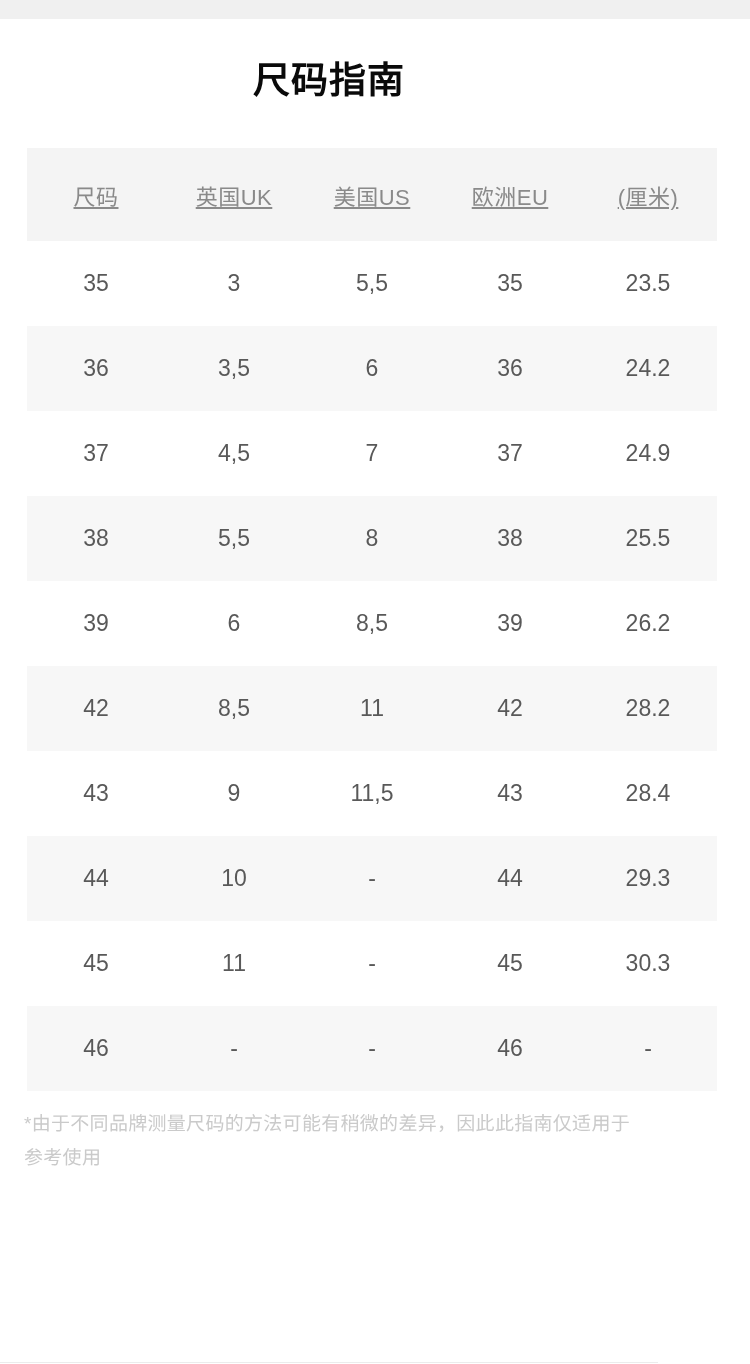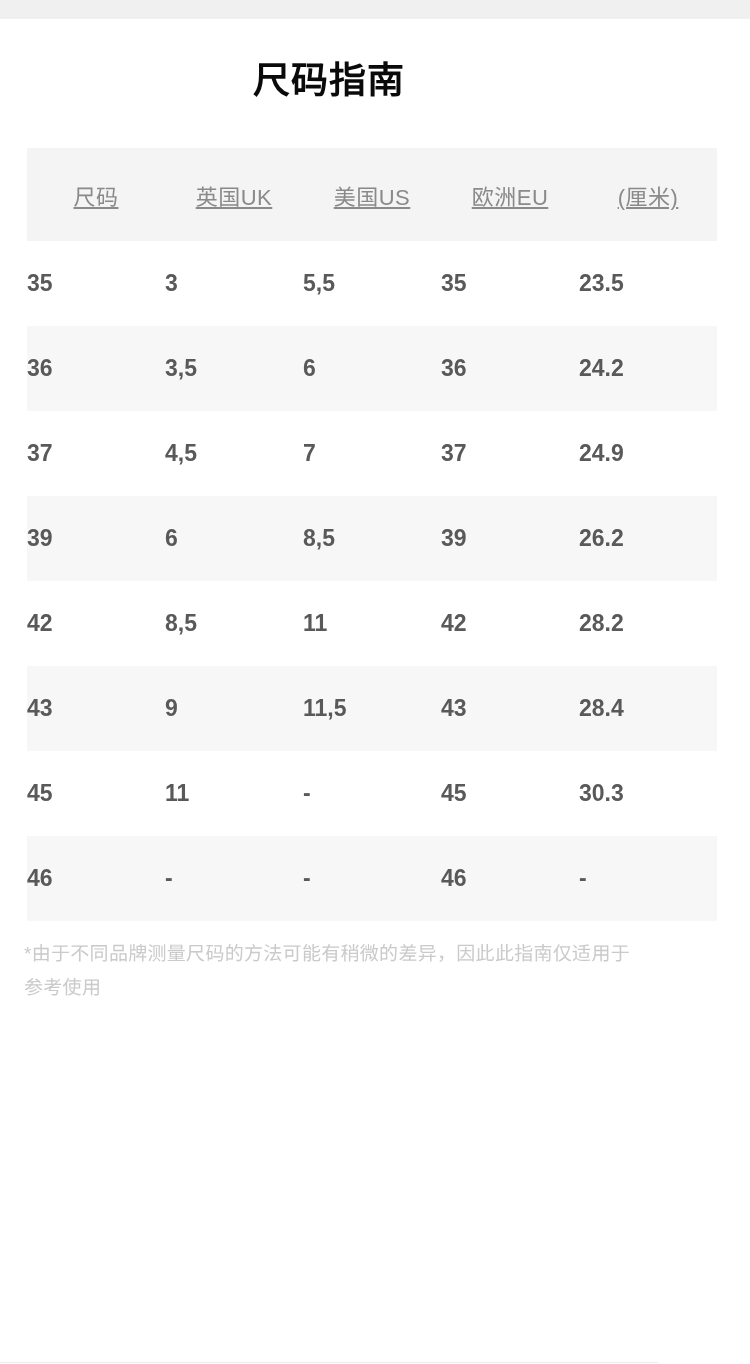--- a/index.html
+++ b/index.html
@@ -62,24 +62,25 @@
     text-align: center;
     vertical-align: middle;
     padding: 0;
     letter-spacing: 0.5px;
     text-decoration: underline;
   }
 
   table.size-table tbody td {
     font-size: 23px;
     color: #595959;
+    text-align: center;
     vertical-align: middle;
     height: 85px;
     padding: 0;
-    font-weight: bold;
+    font-weight: normal;
   }
 
   table.size-table tbody tr:nth-child(odd) td {
     background: #ffffff;
   }
   table.size-table tbody tr:nth-child(even) td {
     background: #f7f7f7;
   }
 
   .footnote {
@@ -127,39 +128,53 @@
             <td>24.2</td>
           </tr>
           <tr>
             <td>37</td>
             <td>4,5</td>
             <td>7</td>
             <td>37</td>
             <td>24.9</td>
           </tr>
           <tr>
+            <td>38</td>
+            <td>5,5</td>
+            <td>8</td>
+            <td>38</td>
+            <td>25.5</td>
+          </tr>
+          <tr>
             <td>39</td>
             <td>6</td>
             <td>8,5</td>
             <td>39</td>
             <td>26.2</td>
           </tr>
           <tr>
             <td>42</td>
             <td>8,5</td>
             <td>11</td>
             <td>42</td>
             <td>28.2</td>
           </tr>
           <tr>
             <td>43</td>
             <td>9</td>
             <td>11,5</td>
             <td>43</td>
             <td>28.4</td>
+          </tr>
+          <tr>
+            <td>44</td>
+            <td>10</td>
+            <td>-</td>
+            <td>44</td>
+            <td>29.3</td>
           </tr>
           <tr>
             <td>45</td>
             <td>11</td>
             <td>-</td>
             <td>45</td>
             <td>30.3</td>
           </tr>
           <tr>
             <td>46</td>

